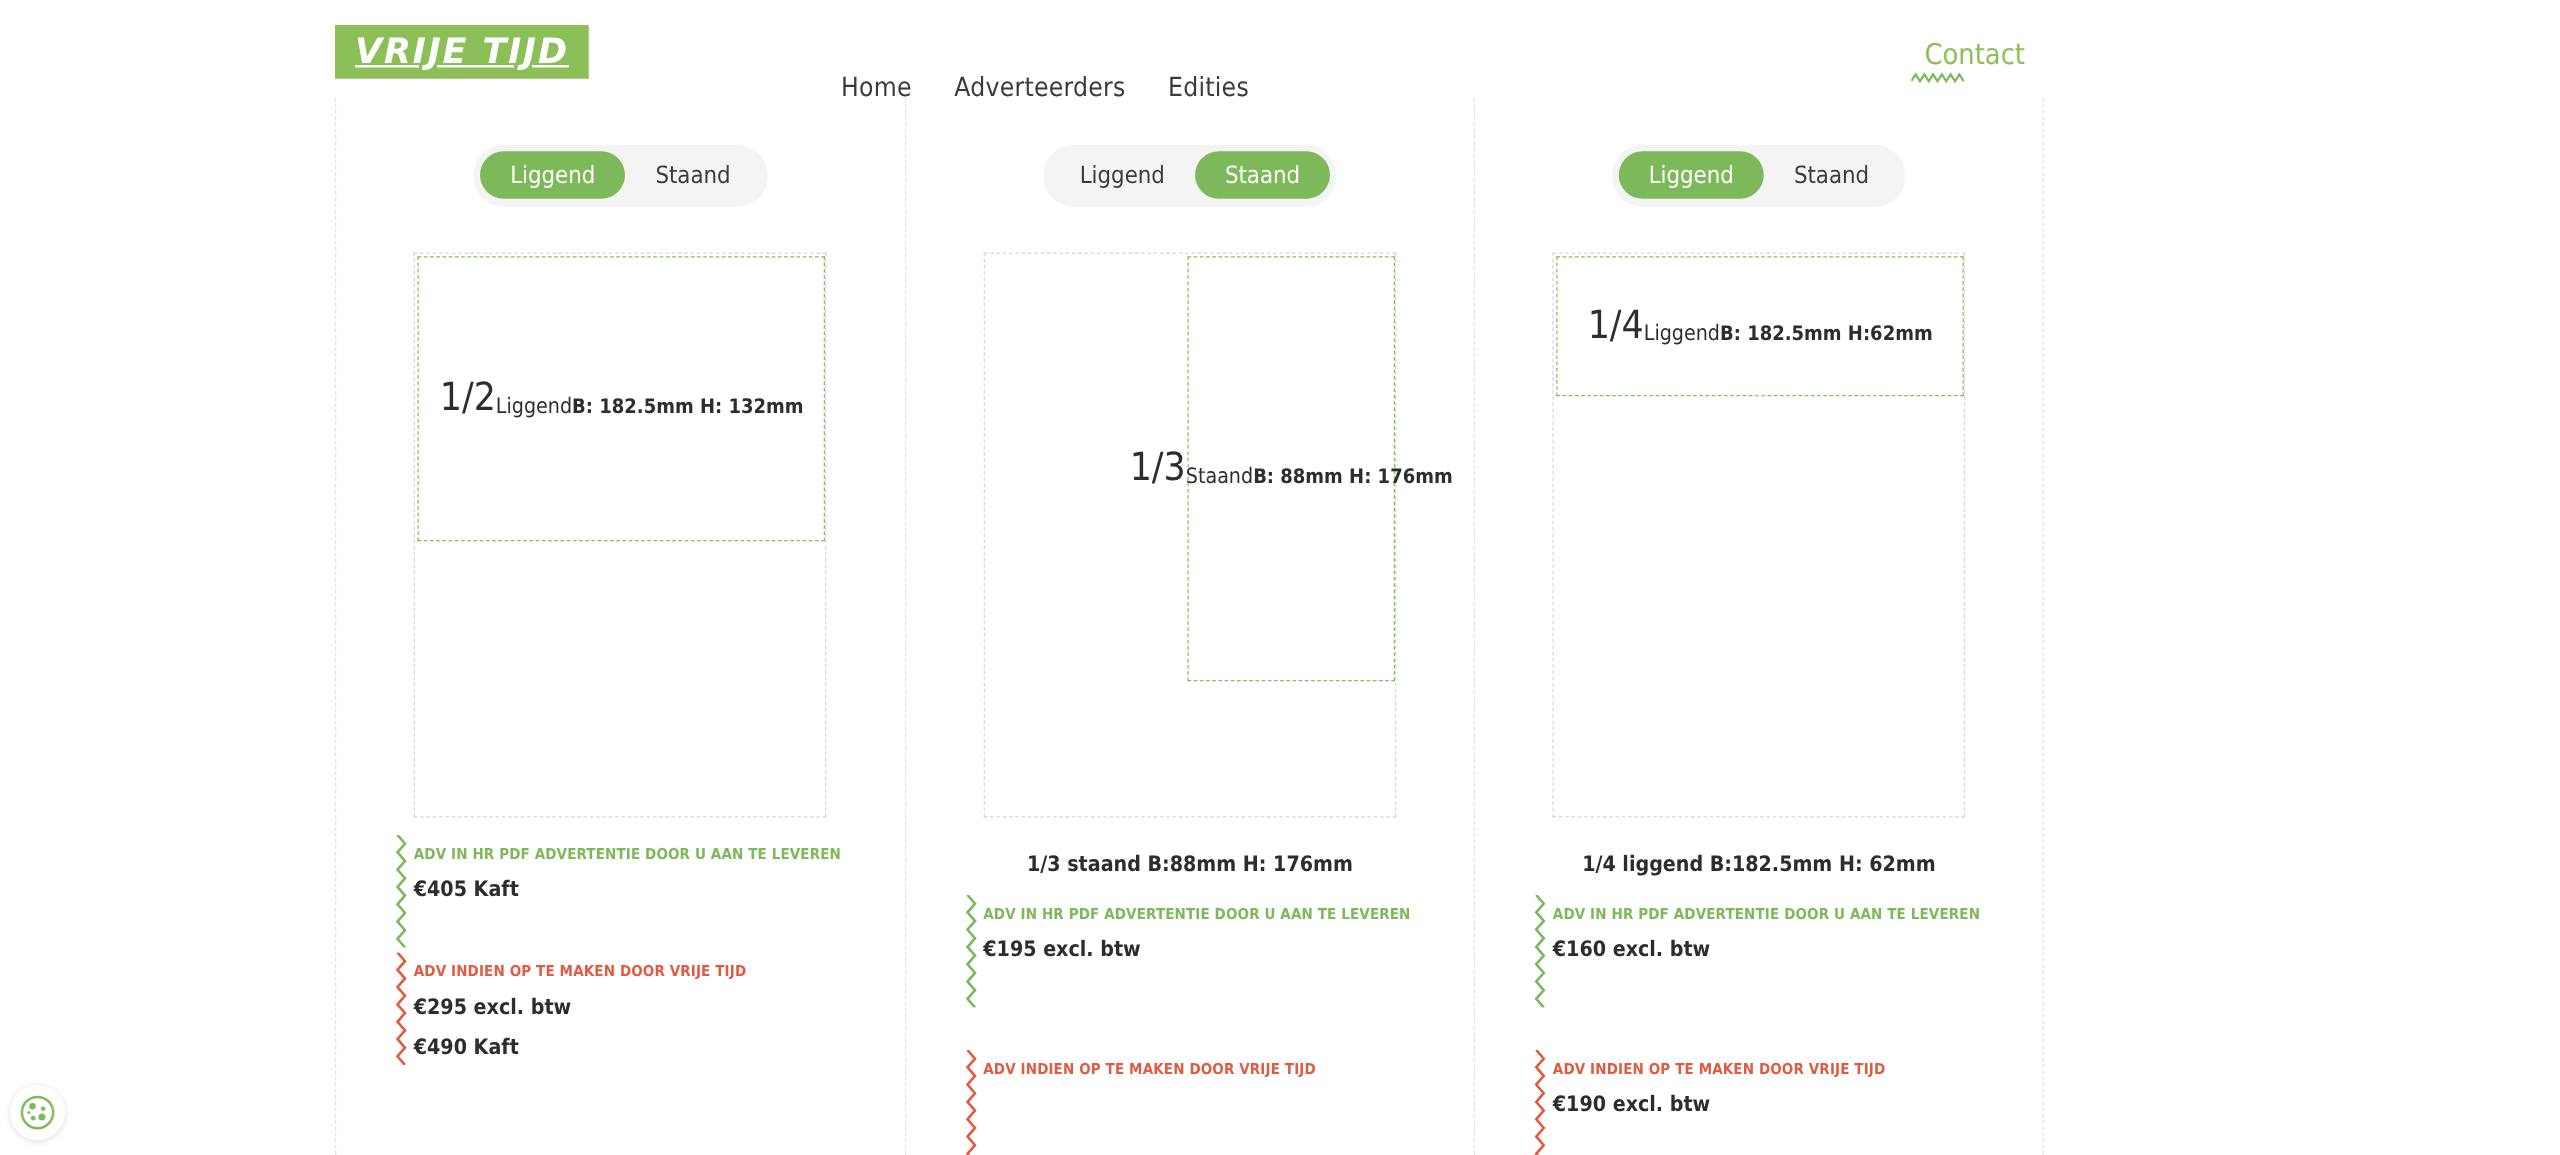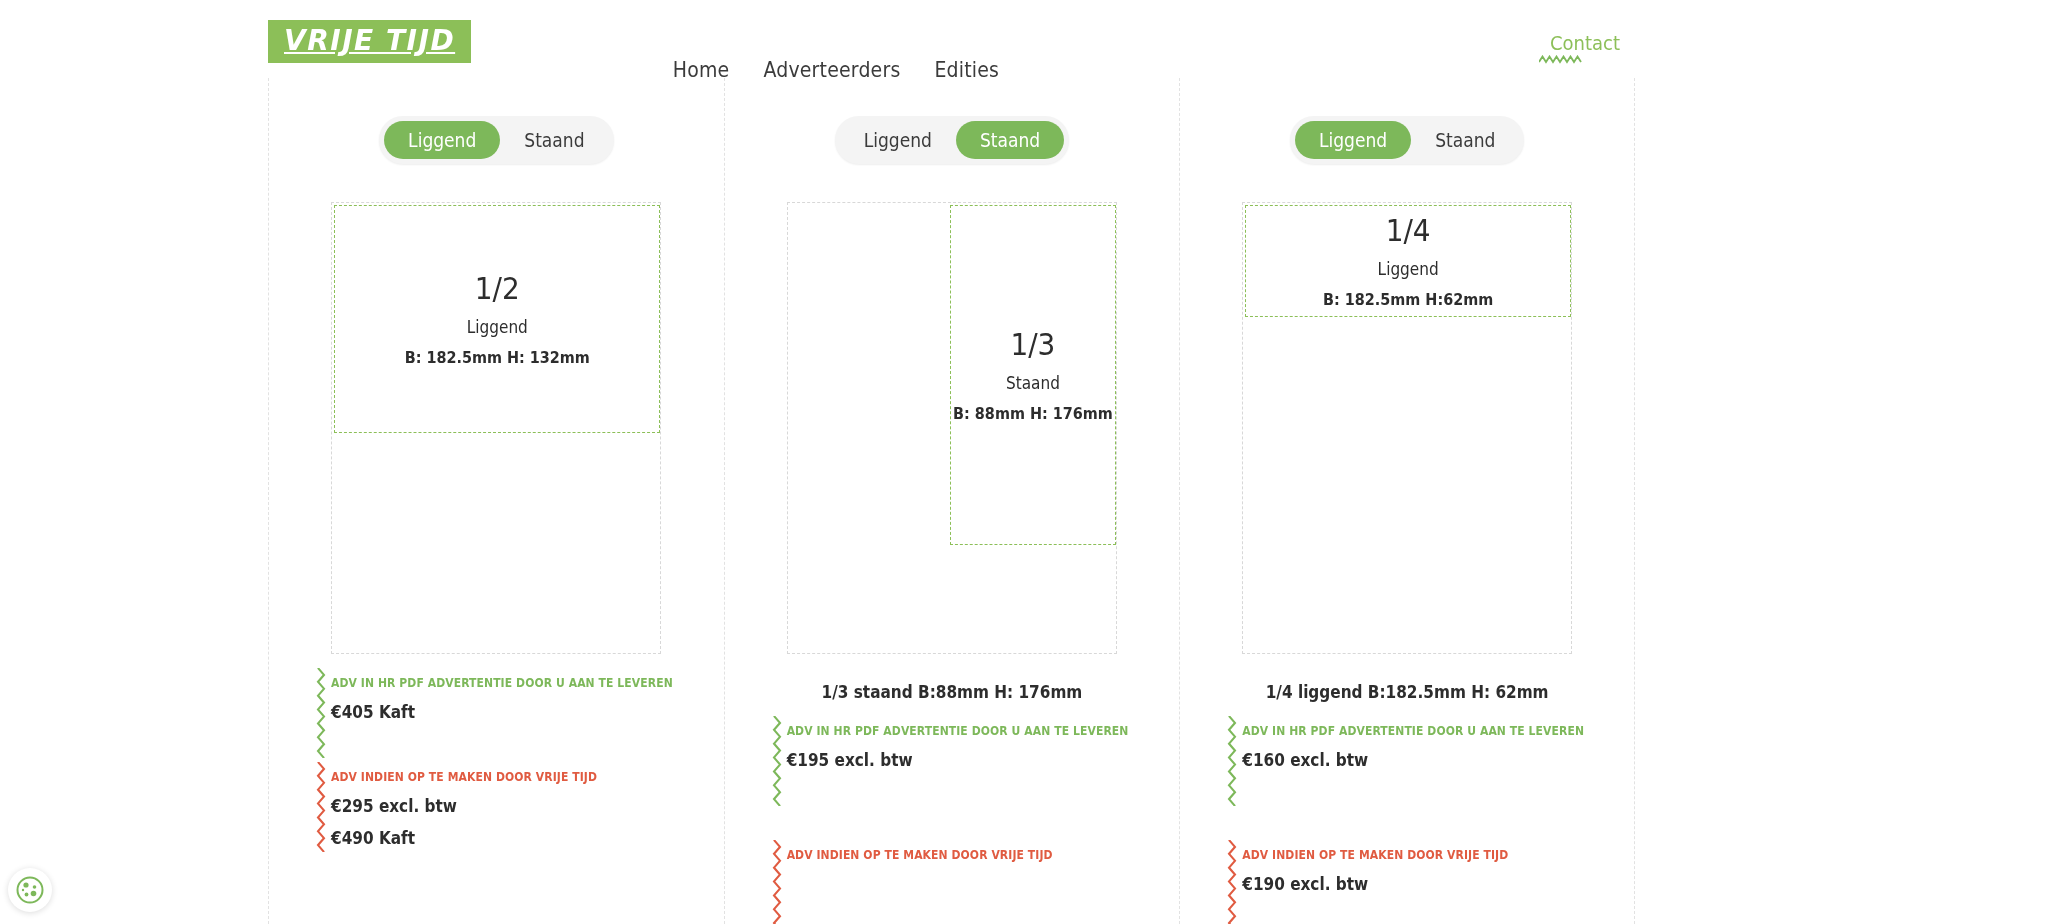--- a/index.html
+++ b/index.html
@@ -54,21 +54,21 @@
   }
 
   .contact-link-wrap {
     position: absolute;
     right: 52px;
     top: 32px;
     text-align: center;
   }
   .contact-link {
     font-family: "DejaVu Sans Condensed", "Liberation Sans Narrow", "Liberation Sans", sans-serif;
-    font-size: 20px;
+    font-size: 23px;
     color: #8cbf58;
     text-decoration: none;
     display: block;
     line-height: 1.1;
     margin-left: 11px;
   }
   .squiggle-under {
     display: block;
     height: 9px;
     margin-top: 1px;
@@ -124,21 +124,20 @@
     margin: 38px auto 0 auto;
     width: 330px;
     height: 452px;
     border: 1px dashed #d8d8d8;
     background: #ffffff;
   }
   .ad-box {
     position: absolute;
     border: 1px dashed #8cbf58;
     display: flex;
-    flex-direction: column;
     align-items: center;
     justify-content: center;
     text-align: center;
   }
   .ad-frac {
     font-family: "DejaVu Sans Condensed", "Liberation Sans Narrow", "Liberation Sans", sans-serif;
     font-size: 31px;
     color: #2d2d2d;
     line-height: 1.15;
   }

